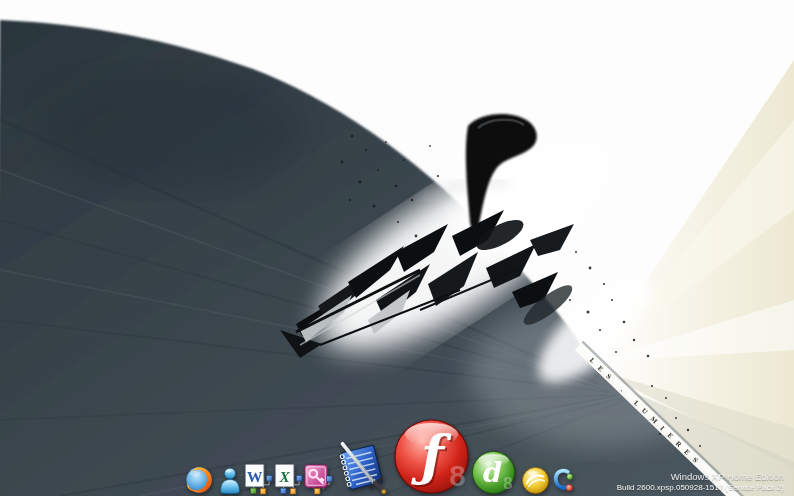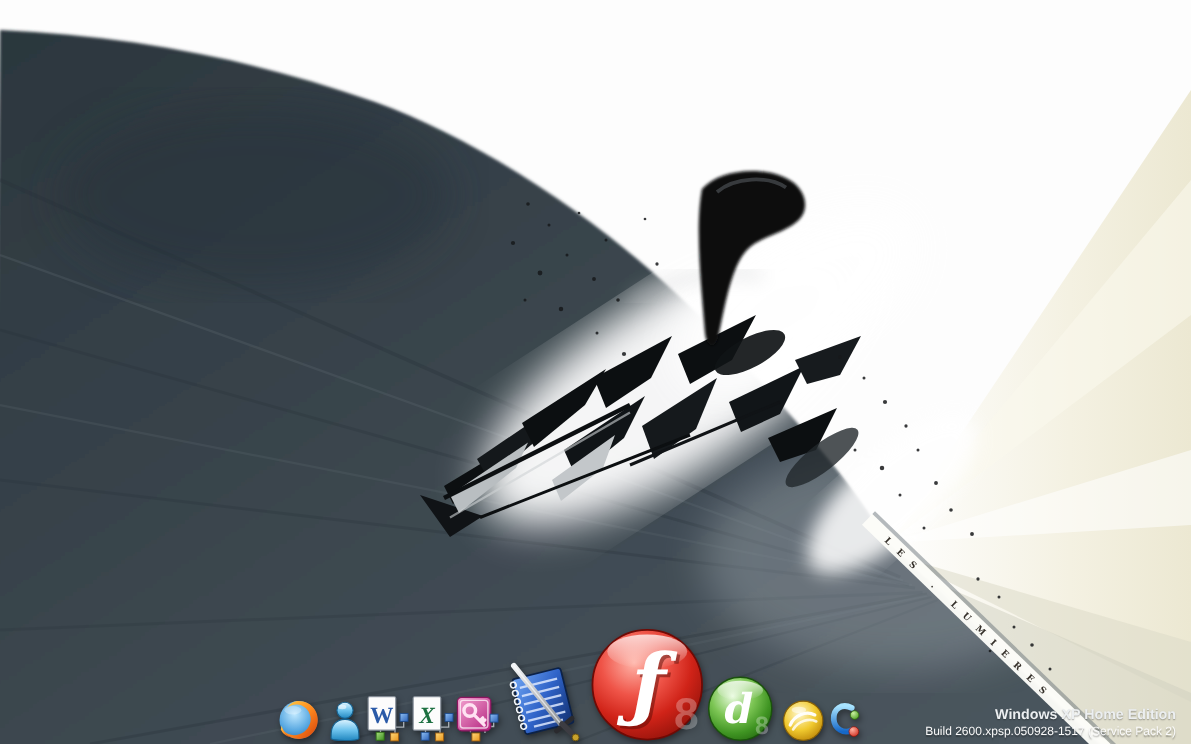--- a/index.html
+++ b/index.html
@@ -28,21 +28,21 @@
     letter-spacing:.2px;
   }
 
   
   .winver{
     position:absolute;right:10px;bottom:4px;text-align:right;
     color:rgba(255,255,255,.95);
     text-shadow:0 1px 1px rgba(0,0,0,.35);
     line-height:1.15;
   }
-  .winver .edition{font-size:9.5px;font-weight:bold;color:#eceff1;}
+  .winver .edition{font-size:9.5px;font-weight:normal;color:#eceff1;}
   .winver .build{font-size:8px;font-weight:normal;color:#fafafa;}
 </style>
 </head>
 <body>
 
 <div class="desktop">
 
   <svg class="wallpaper" viewBox="0 0 794 496" preserveAspectRatio="none">
     <defs>
       <linearGradient id="wpDark" x1="0" y1="0" x2="1" y2="1">

